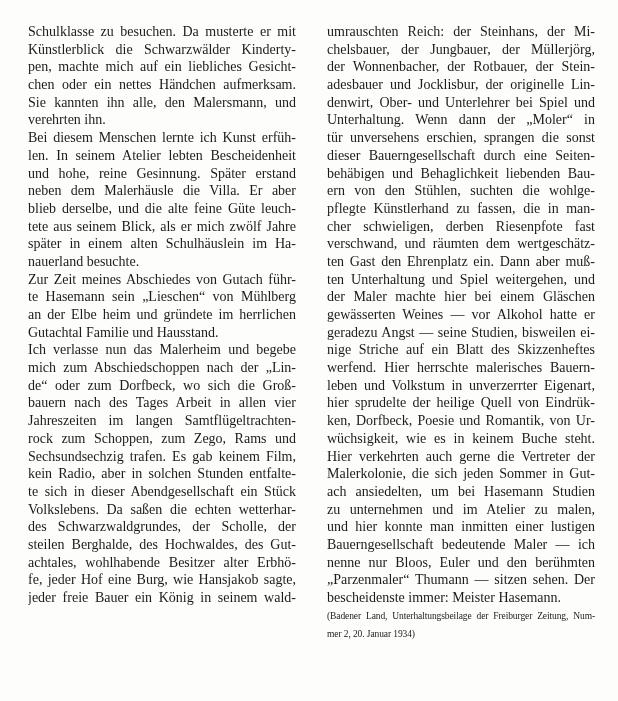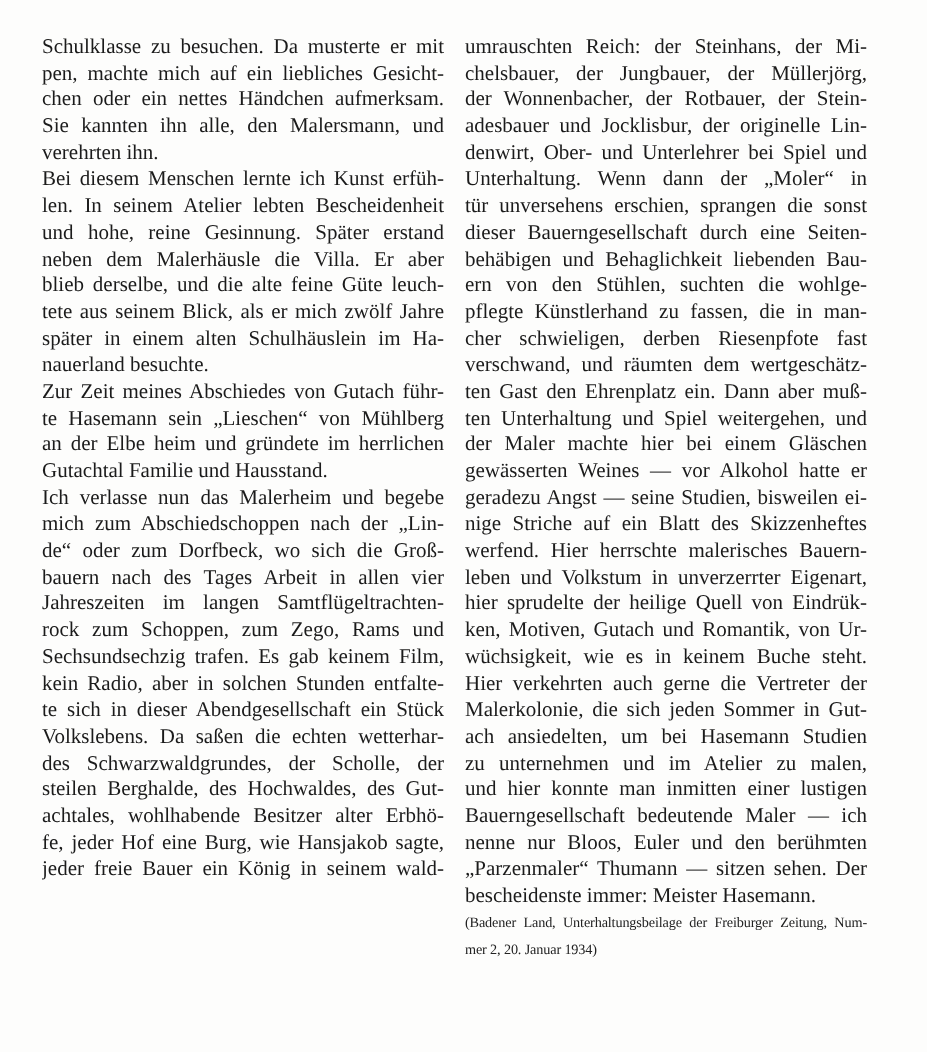--- a/index.html
+++ b/index.html
@@ -8,21 +8,21 @@
     height: 701px;
     background: #fdfdfc;
     overflow: hidden;
   }
   .page {
     box-sizing: border-box;
     width: 618px;
     height: 701px;
     padding: 23px 0 13px 28px;
     display: flex;
-    gap: 14px;
+    gap: 31px;
     font-family: "Liberation Serif", "DejaVu Serif", serif;
     color: #1b1b1b;
   }
   .col { width: 268px; flex: 0 0 268px; }
   .line {
     font-size: 14px;
     line-height: 17.7px;
     height: 17.7px;
     overflow: hidden;
     text-align: justify;
@@ -39,20 +39,21 @@
     color: #222222;
   }
   .cit-line.para-end { text-align-last: left; }
 </style>
 </head>
 <body style="background: rgb(253, 253, 252);">
 
 <div class="page" style="color: rgb(27, 27, 27);">
   <div class="col">
       <div class="line">Schulklasse zu besuchen. Da musterte er mit</div>
+      <div class="line">Künstlerblick die Schwarzwälder Kinderty-</div>
       <div class="line">pen, machte mich auf ein liebliches Gesicht-</div>
       <div class="line">chen oder ein nettes Händchen aufmerksam.</div>
       <div class="line">Sie kannten ihn alle, den Malersmann, und</div>
       <div class="line para-end">verehrten ihn.</div>
       <div class="line">Bei diesem Menschen lernte ich Kunst erfüh-</div>
       <div class="line">len. In seinem Atelier lebten Bescheidenheit</div>
       <div class="line">und hohe, reine Gesinnung. Später erstand</div>
       <div class="line">neben dem Malerhäusle die Villa. Er aber</div>
       <div class="line">blieb derselbe, und die alte feine Güte leuch-</div>
       <div class="line">tete aus seinem Blick, als er mich zwölf Jahre</div>
@@ -95,21 +96,21 @@
         <div class="line">verschwand, und räumten dem wertgeschätz-</div>
         <div class="line">ten Gast den Ehrenplatz ein. Dann aber muß-</div>
         <div class="line">ten Unterhaltung und Spiel weitergehen, und</div>
         <div class="line">der Maler machte hier bei einem Gläschen</div>
         <div class="line">gewässerten Weines — vor Alkohol hatte er</div>
         <div class="line">geradezu Angst — seine Studien, bisweilen ei-</div>
         <div class="line">nige Striche auf ein Blatt des Skizzenheftes</div>
         <div class="line">werfend. Hier herrschte malerisches Bauern-</div>
         <div class="line">leben und Volkstum in unverzerrter Eigenart,</div>
         <div class="line">hier sprudelte der heilige Quell von Eindrük-</div>
-        <div class="line">ken, Motiven, Gutach und Romantik, von Ur-</div>
+        <div class="line">ken, Dorfbeck, Poesie und Romantik, von Ur-</div>
         <div class="line">wüchsigkeit, wie es in keinem Buche steht.</div>
         <div class="line">Hier verkehrten auch gerne die Vertreter der</div>
         <div class="line">Malerkolonie, die sich jeden Sommer in Gut-</div>
         <div class="line">ach ansiedelten, um bei Hasemann Studien</div>
         <div class="line">zu unternehmen und im Atelier zu malen,</div>
         <div class="line">und hier konnte man inmitten einer lustigen</div>
         <div class="line">Bauerngesellschaft bedeutende Maler — ich</div>
         <div class="line">nenne nur Bloos, Euler und den berühmten</div>
         <div class="line">„Parzenmaler“ Thumann — sitzen sehen. Der</div>
         <div class="line para-end">bescheidenste immer: Meister Hasemann.</div>

